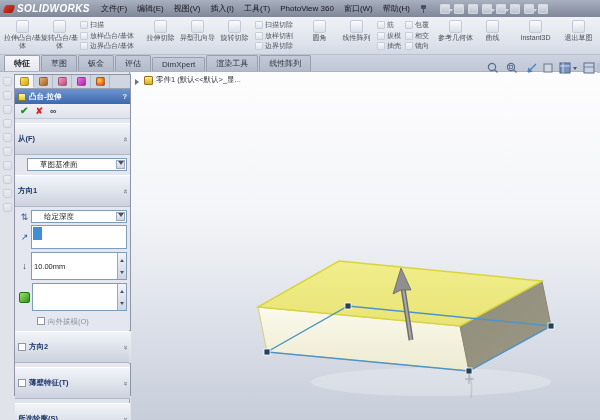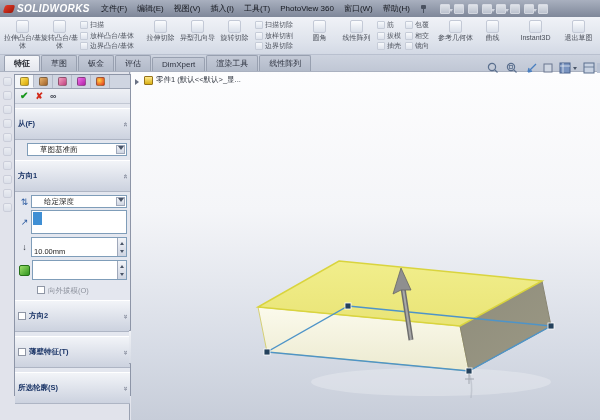--- a/index.html
+++ b/index.html
@@ -92,21 +92,21 @@
   .prow { display:flex; align-items:center; margin:3px 3px 0 3px; }
   .picon { width:13px; text-align:center; color:#2a5aa0; font-size:9px; flex:none; }
   .combo { flex:1; height:13px; background:#fff; border:1px solid #7f9db9; display:flex;
     align-items:center; padding:0 12px; color:#222; position:relative; }
   .combo .carrow { position:absolute; right:1px; top:1px; bottom:1px; width:9px;
     background:linear-gradient(#f2f4f8,#cfd5e2); border:1px solid #9fa8ba; display:flex;
     align-items:center; justify-content:center; }
   .tri-down { width:0; height:0; border:3px solid transparent; border-top:4px solid #4a5568; margin-top:3px; }
   .selbox { flex:1; height:24px; background:#fff; border:1px solid #7f9db9; position:relative; }
   .selbox .selhl { position:absolute; left:1px; top:1px; width:9px; height:13px; background:#3f8fd4; }
-  .spin { flex:1; height:20px; background:#fff; border:1px solid #7f9db9; display:flex; align-items:flex-end; }
+  .spin { flex:1; height:28px; background:#fff; border:1px solid #7f9db9; display:flex; align-items:center; }
   .spin .sval { flex:1; padding-left:2px; color:#222; }
   .spin .sbtns { width:9px; height:100%; border-left:1px solid #9fa8ba;
     background:linear-gradient(#f2f4f8,#cfd5e2); display:flex; flex-direction:column; }
   .sbtns .up,.sbtns .dn { flex:1; display:flex; align-items:center; justify-content:center; }
   .sbtns .up::after { content:""; border:2px solid transparent; border-bottom:3px solid #4a5568; margin-bottom:1px; }
   .sbtns .dn::after { content:""; border:2px solid transparent; border-top:3px solid #4a5568; margin-top:1px; }
   .drafticon { width:11px; height:11px; border-radius:2px; margin:0 1px;
     background:linear-gradient(135deg,#9fe06a,#2f9420); border:1px solid #247018; flex:none; }
   .chkrow { display:flex; align-items:flex-start; margin:6px 3px 0 22px; color:#8b909b; }
   .splitter-tab { position:absolute; left:129px; top:330px; width:7px; height:34px;
@@ -342,20 +342,25 @@
         </div>
       <div class="mgrtab">
           <div class="mico disp"></div>
         </div>
       <div class="mgrtab">
           <div class="mico conf"></div>
         </div>
       <div class="mgrtab">
           <div class="mico dimx"></div>
         </div>
+    </div>
+    <div class="ptitle">
+      <div class="ticon"></div>
+      <span>凸台-拉伸</span>
+      <span class="phelp">?</span>
     </div>
     <div class="pactions">
       <span class="ok">✔</span>
       <span class="cancel">✘</span>
       <span class="glasses">∞</span>
     </div>
 
     <div class="sechdr">
       <span>从(F)</span>
       <span class="chev"><span class="chev-up">«</span></span>

